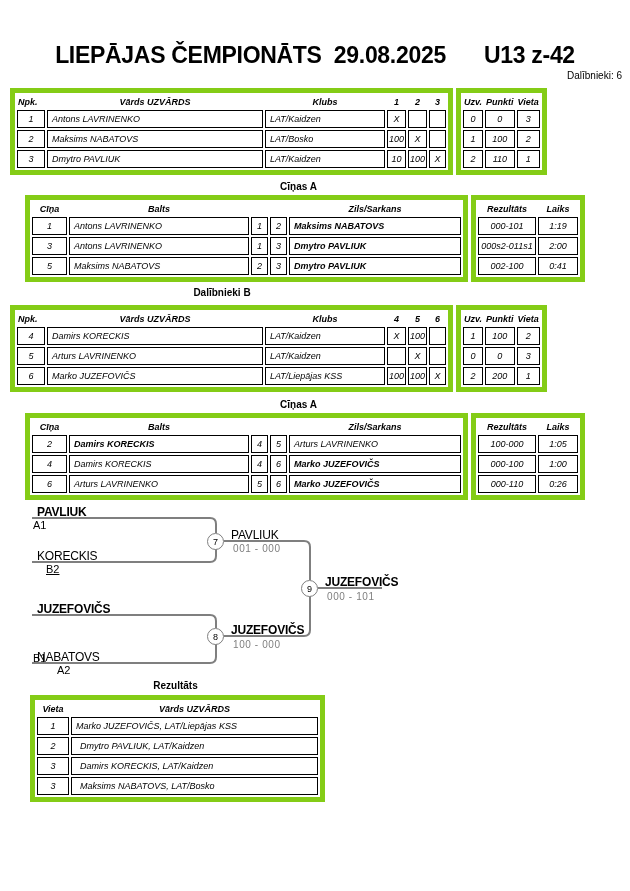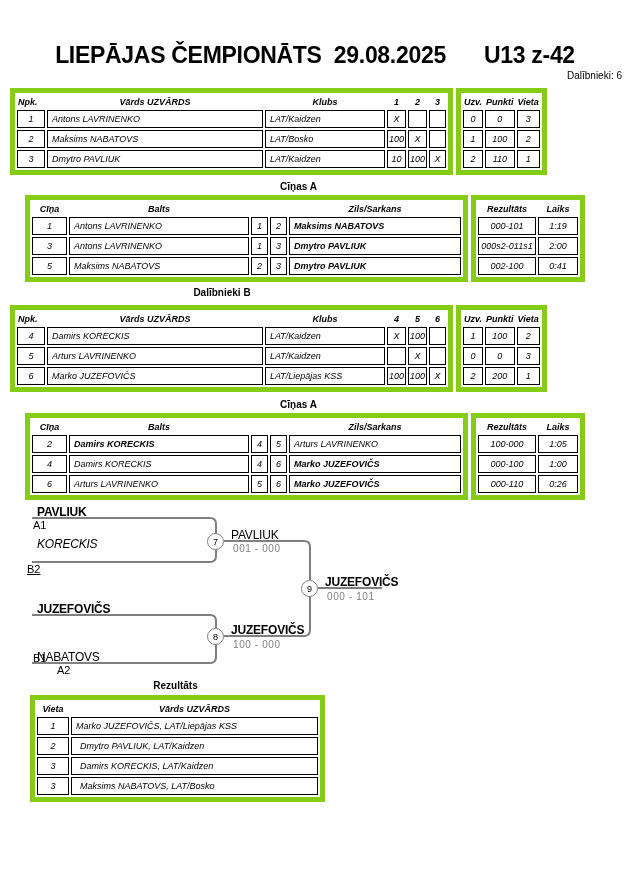--- a/index.html
+++ b/index.html
@@ -357,22 +357,22 @@
         <path d="M32,115 H210 Q216,115 216,121 V128"></path>
         <path d="M32,163 H210 Q216,163 216,157 V144"></path>
         <path d="M224,136 H304 Q310,136 310,130 V96"></path>
         <path d="M318,88 H382"></path>
       </g>
     </svg>
 
     <div class="bk-name b" style="left:37px; top:5px;">PAVLIUK</div>
     <div class="bk-seed" style="left:33px; top:19px;">A1</div>
 
-    <div class="bk-name" style="left:37px; top:37px;font-style:italic;">KORECKIS</div>
-    <div class="bk-seed" style="left:27px; top:63px;text-decoration:underline;">B2</div>
+    <div class="bk-name" style="left:37px; top:49px;">KORECKIS</div>
+    <div class="bk-seed" style="left:46px; top:63px;text-decoration:underline;">B2</div>
 
     <div class="bk-name b" style="left:37px; top:102px;">JUZEFOVIČS</div>
     <div class="bk-seed" style="left:33px; top:116px;margin-top:36px;">B1</div>
 
     <div class="bk-name" style="left:37px; top:150px;">NABATOVS</div>
     <div class="bk-seed" style="left:33px; top:164px;margin-left:24px;">A2</div>
 
     <div class="bk-node" style="left:207px; top:33px;">
         <span>7</span>
       </div>

